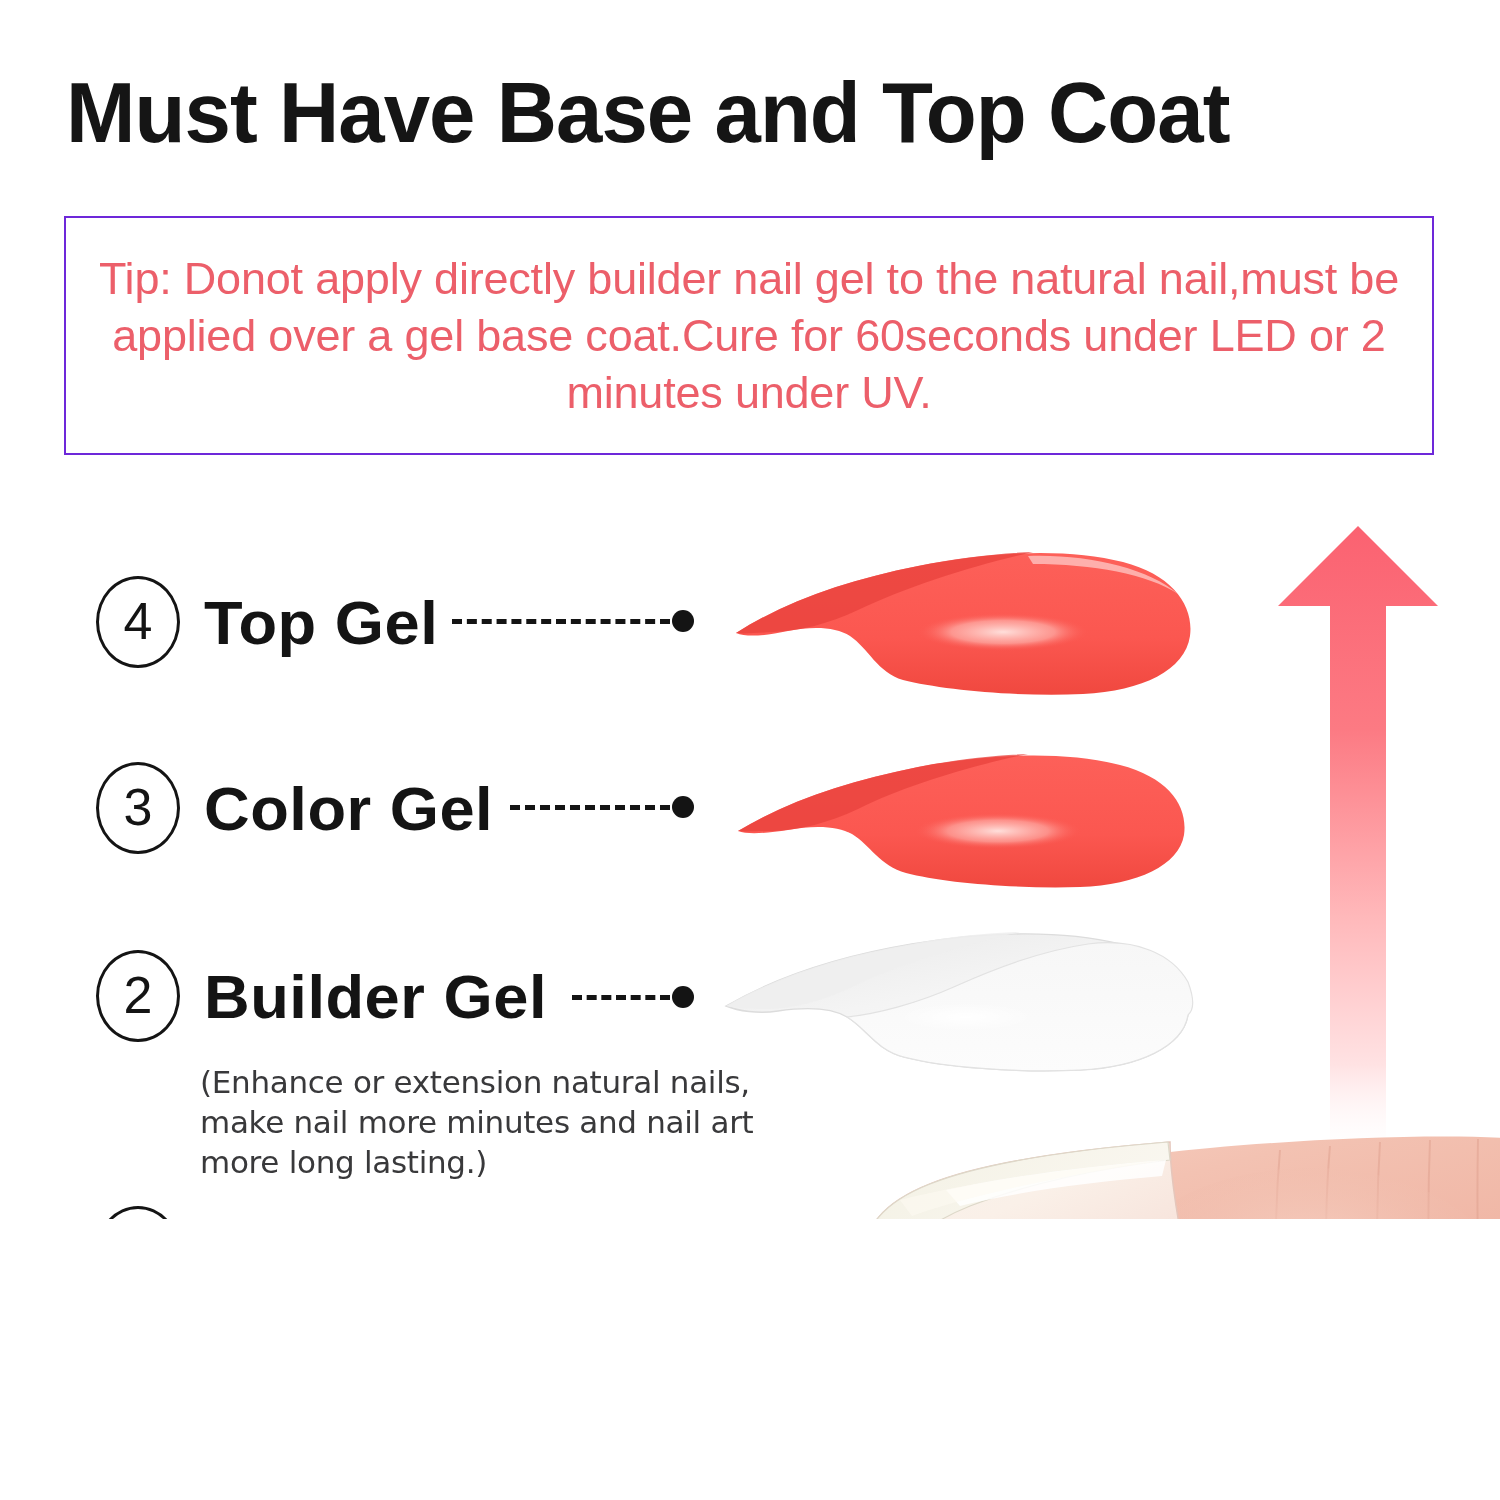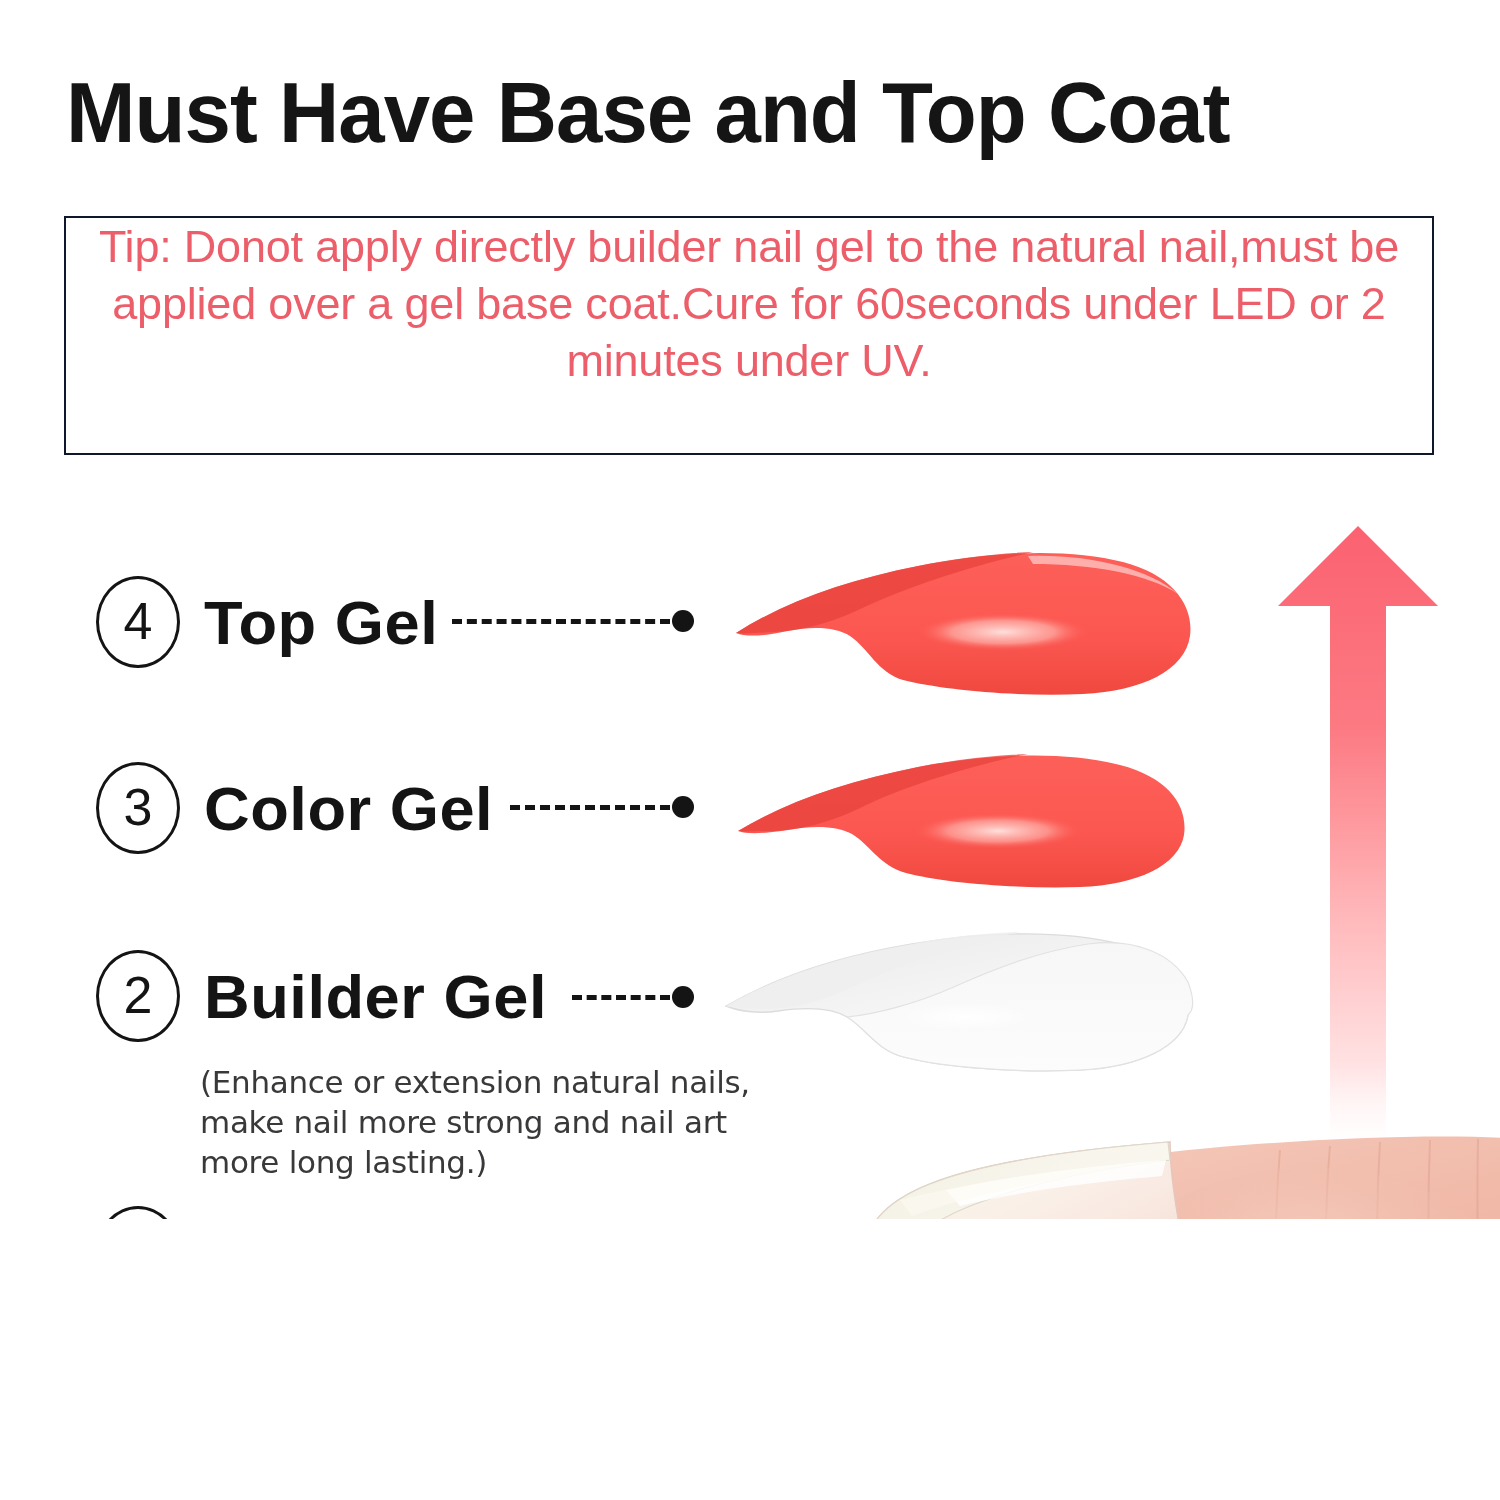--- a/index.html
+++ b/index.html
@@ -34,24 +34,24 @@
     transform-origin: left center;
   }
 
   
   #tip-box {
     position: absolute;
     left: 64px;
     top: 216px;
     width: 1370px;
     height: 239px;
-    border: 2px solid #0f172a;
+    border: 2px solid #6d28d9;
     box-sizing: border-box;
     display: flex;
-    align-items: flex-start;
+    align-items: center;
     justify-content: center;
   }
   #tip-text {
     font-family: "Liberation Sans", sans-serif;
     font-size: 45px;
     line-height: 57px;
     color: #ec5f6a;
     text-align: center;
     padding: 0 26px;
     letter-spacing: -0.2px;
@@ -231,21 +231,21 @@
 
   <div class="step" style="left:96px; top:950px;">
     <div class="step-circle">2</div>
     <div class="step-label" style="margin-left:24px;">Builder Gel</div>
   </div>
   <div class="leader" style="left:572px; top:994px; width:122px;">
     <div class="leader-dash"></div>
     <div class="leader-dot"></div>
   </div>
 
-  <div id="builder-note">(Enhance or extension natural nails, make nail more strong and nail art more long lasting.)</div>
+  <div id="builder-note">(Enhance or extension natural nails, make nail more minutes and nail art more long lasting.)</div>
 
   <div class="gel" style="left:716px; top:920px; width:510px; height:160px;">
     <svg width="510" height="160" viewBox="0 0 510 160">
       <defs>
         <linearGradient id="clearGrad" x1="0.1" y1="0" x2="0.8" y2="1">
           <stop offset="0%" stop-color="#e9e9e9"></stop>
           <stop offset="45%" stop-color="#f4f4f4"></stop>
           <stop offset="100%" stop-color="#fbfbfb"></stop>
         </linearGradient>
         <linearGradient id="clearGrad2" x1="0" y1="0" x2="0" y2="1">

